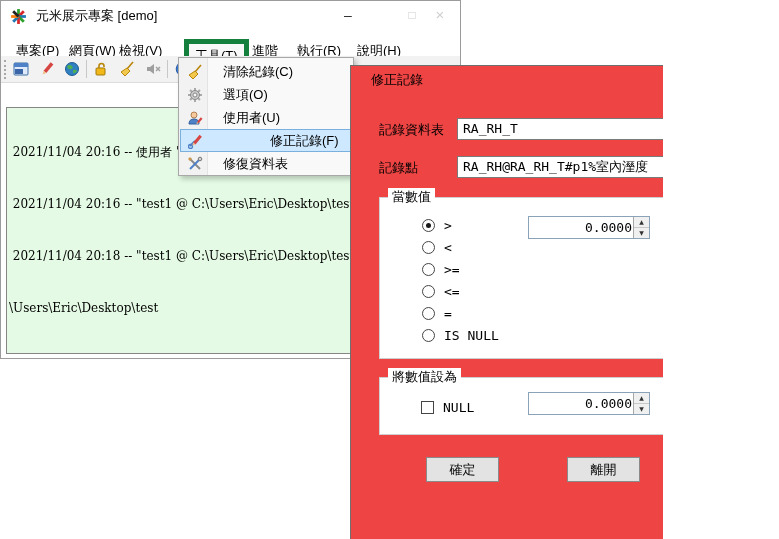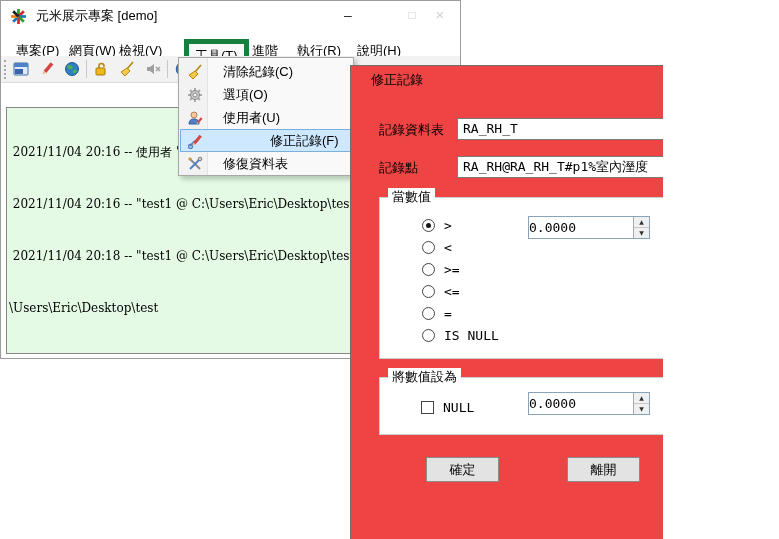--- a/index.html
+++ b/index.html
@@ -67,21 +67,21 @@
           transform:rotate(45deg); }
   .grp { position:absolute; border:1px solid #cfcfcf; background:#fff; }
   .grp-legend { position:absolute; top:-10px; left:8px; background:#fff; padding:0 4px; font-size:13px; }
   .radio-row { position:absolute; left:42px; height:20px; display:flex; align-items:center; }
   .radio { width:13px; height:13px; border:1px solid #444; border-radius:50%; background:#fff;
            position:relative; flex:none; }
   .radio.sel::after { content:""; position:absolute; left:3px; top:3px; width:5px; height:5px;
                       background:#1a1a1a; border-radius:50%; }
   .op-label { margin-left:9px; font-family:"DejaVu Sans Mono", monospace; font-size:13px; }
   .spinner { position:absolute; width:122px; height:23px; border:1px solid #8aa3b8; background:#fff; }
-  .spinner .val { position:absolute; left:0; right:17px; top:0; bottom:0; text-align:left;
+  .spinner .val { position:absolute; left:0; right:17px; top:0; bottom:0; text-align:right;
                   font-family:"DejaVu Sans Mono", monospace; font-size:13px; line-height:21px; }
   .spin-btns { position:absolute; right:0; top:0; bottom:0; width:16px; border-left:1px solid #a8a8a8;
                display:flex; flex-direction:column; }
   .spin-b { flex:1; font-size:6px; line-height:9px; text-align:center; background:#f0f0f0; color:#333; }
   .spin-b.up { border-bottom:1px solid #c8c8c8; }
   .chk-row { position:absolute; left:70px; height:20px; display:flex; align-items:center; }
   .checkbox { width:13px; height:13px; border:1px solid #444; background:#fff; flex:none; }
   .dbtn { position:absolute; top:391px; width:73px; height:25px; background:#e3e3e3;
           border:1px solid #8a8a8a; font-size:13px; text-align:center; line-height:23px; }
 </style>

